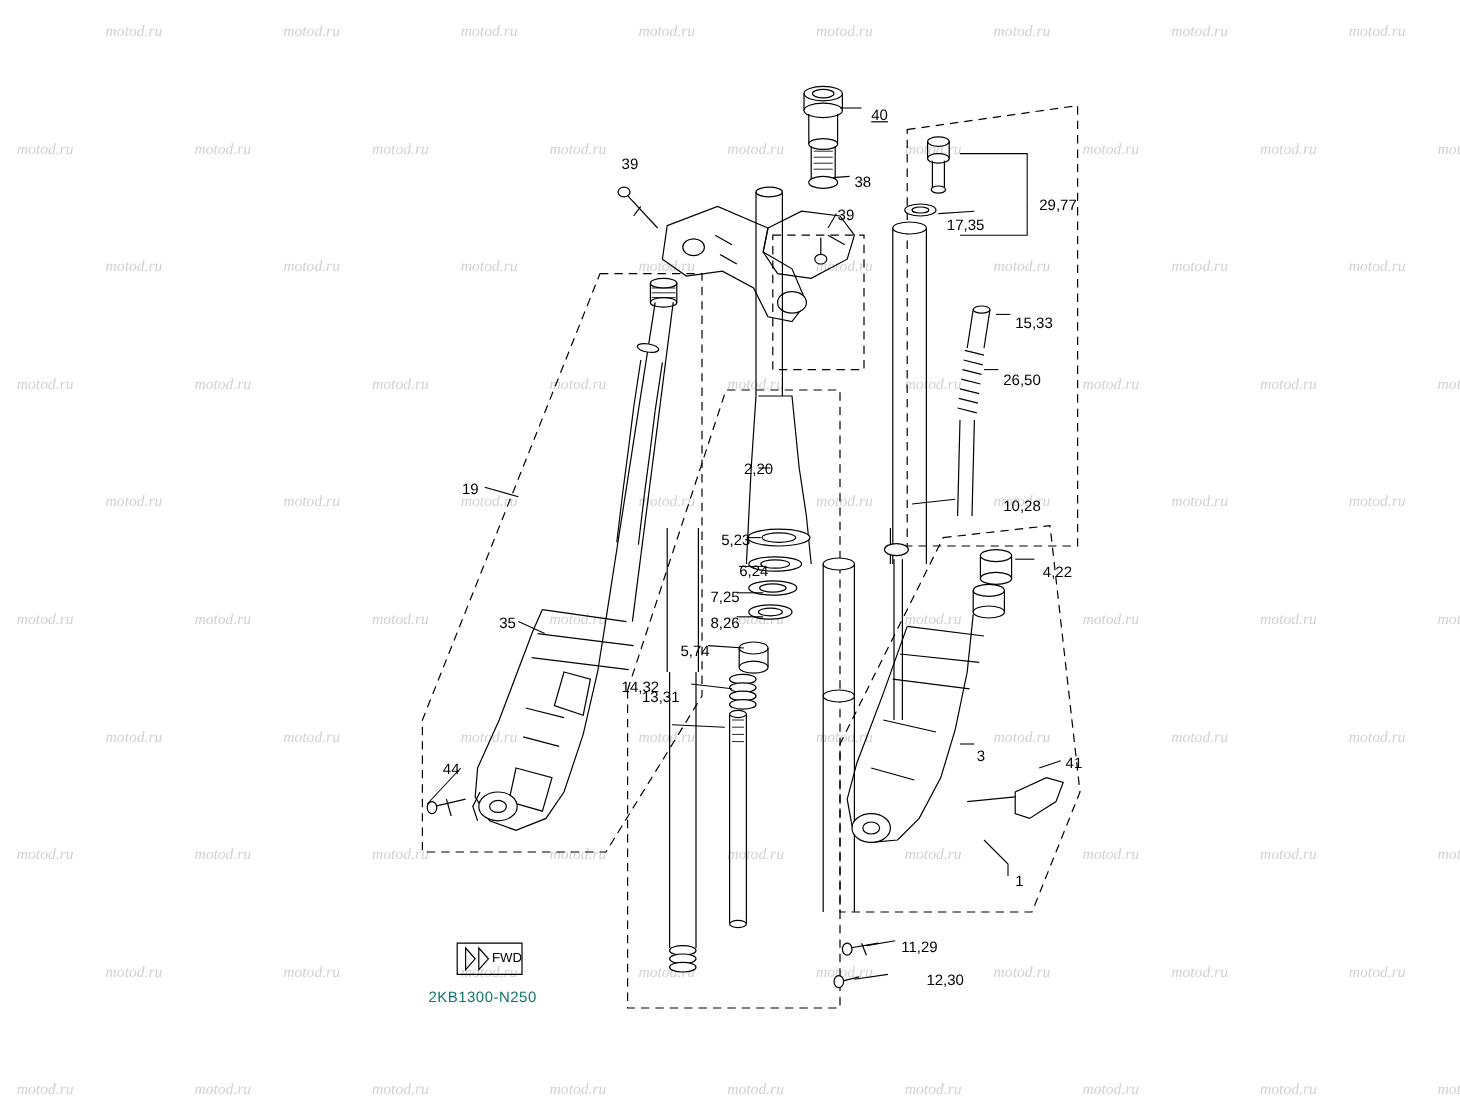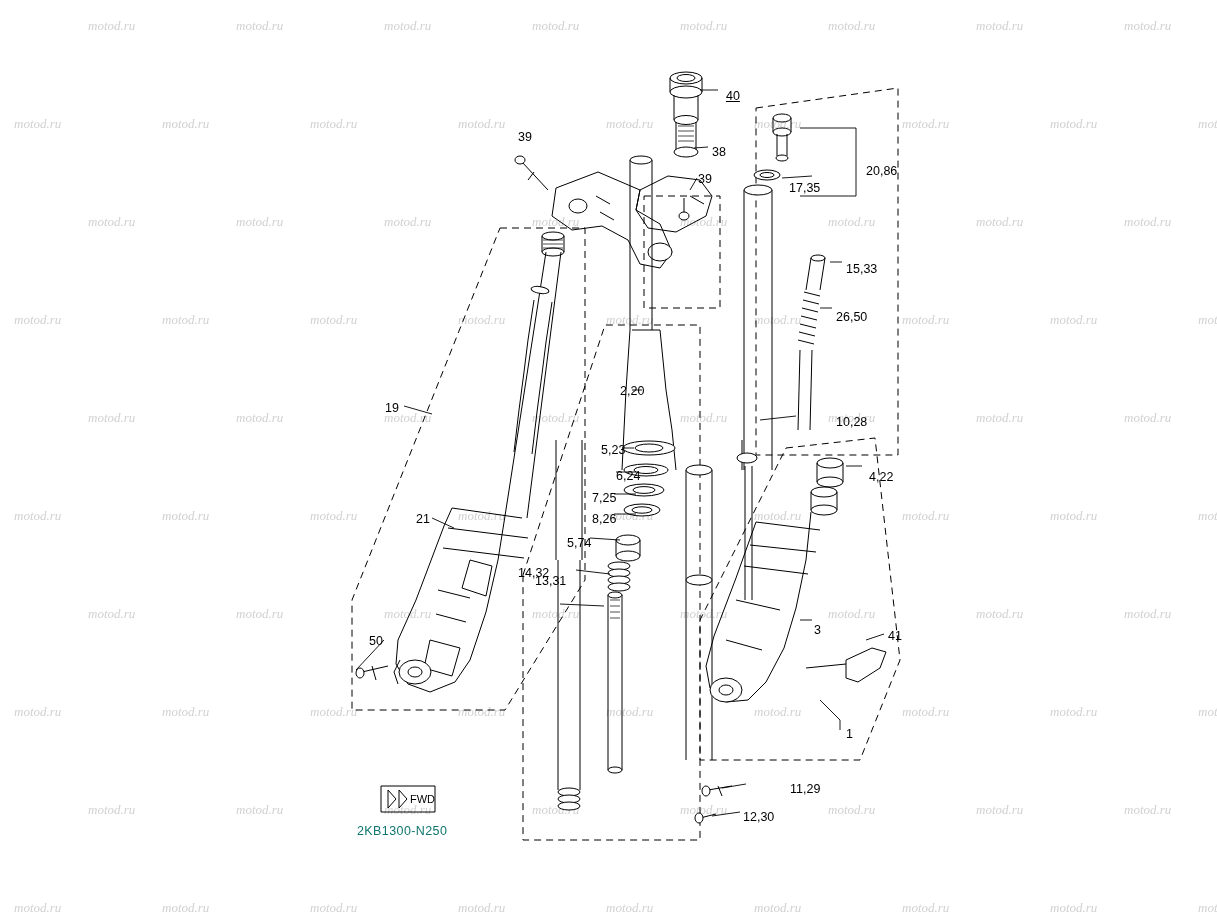--- a/index.html
+++ b/index.html
@@ -341,37 +341,37 @@
 
   <div class="fwd" style="left:410px;top:793px;">FWD</div>
 
   <div class="code" style="left:357px;top:824px;">2KB1300-N250</div>
 
   <div id="callouts">
       <div class="lbl" style="left: 726px; top: 89px; text-decoration: underline;">40</div>
       <div class="lbl" style="left: 518px; top: 130px;">39</div>
       <div class="lbl" style="left: 712px; top: 145px;">38</div>
       <div class="lbl" style="left: 698px; top: 172px;">39</div>
-      <div class="lbl" style="left: 866px; top: 164px;">20,86</div>
+      <div class="lbl" style="left: 866px; top: 164px;">29,77</div>
       <div class="lbl" style="left: 789px; top: 181px;">17,35</div>
       <div class="lbl" style="left: 846px; top: 262px;">15,33</div>
       <div class="lbl" style="left: 836px; top: 310px;">26,50</div>
       <div class="lbl" style="left: 620px; top: 384px;">2,20</div>
       <div class="lbl" style="left: 385px; top: 401px;">19</div>
       <div class="lbl" style="left: 836px; top: 415px;">10,28</div>
       <div class="lbl" style="left: 601px; top: 443px;">5,23</div>
       <div class="lbl" style="left: 616px; top: 469px;">6,24</div>
       <div class="lbl" style="left: 869px; top: 470px;">4,22</div>
       <div class="lbl" style="left: 592px; top: 491px;">7,25</div>
       <div class="lbl" style="left: 592px; top: 512px;">8,26</div>
-      <div class="lbl" style="left: 416px; top: 512px;">21</div>
+      <div class="lbl" style="left: 416px; top: 512px;">35</div>
       <div class="lbl" style="left: 567px; top: 536px;">5,74</div>
       <div class="lbl" style="left: 518px; top: 566px;">14,32</div>
       <div class="lbl" style="left: 535px; top: 574px;">13,31</div>
       <div class="lbl" style="left: 814px; top: 623px;">3</div>
-      <div class="lbl" style="left: 369px; top: 634px;">50</div>
+      <div class="lbl" style="left: 369px; top: 634px;">44</div>
       <div class="lbl" style="left: 888px; top: 629px;">41</div>
       <div class="lbl" style="left: 846px; top: 727px;">1</div>
-      <div class="lbl" style="left: 751px; top: 782px; margin-left: 39px;">11,29</div>
-      <div class="lbl" style="left: 743px; top: 810px;">12,30</div>
+      <div class="lbl" style="left: 751px; top: 782px;">11,29</div>
+      <div class="lbl" style="left: 772px; top: 810px;">12,30</div>
     </div>
 
 </div>
 
 </body></html>

